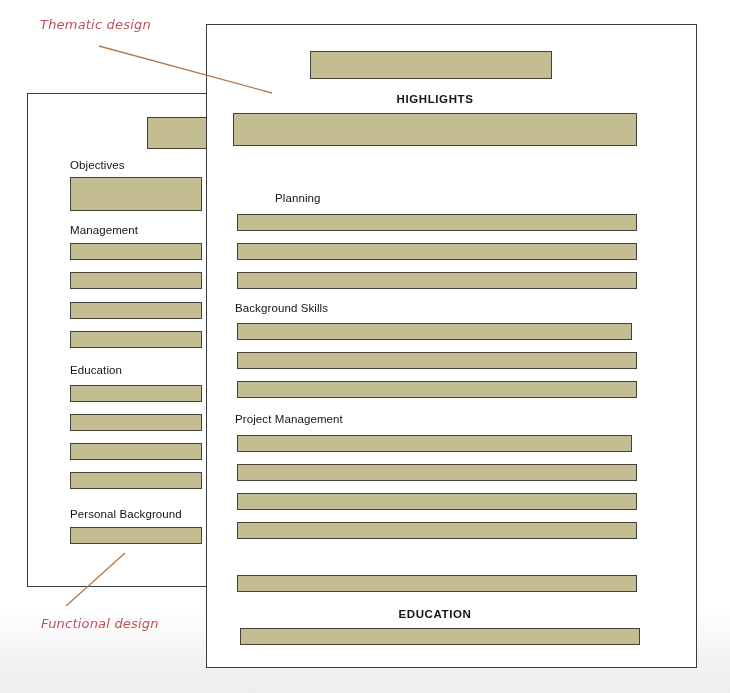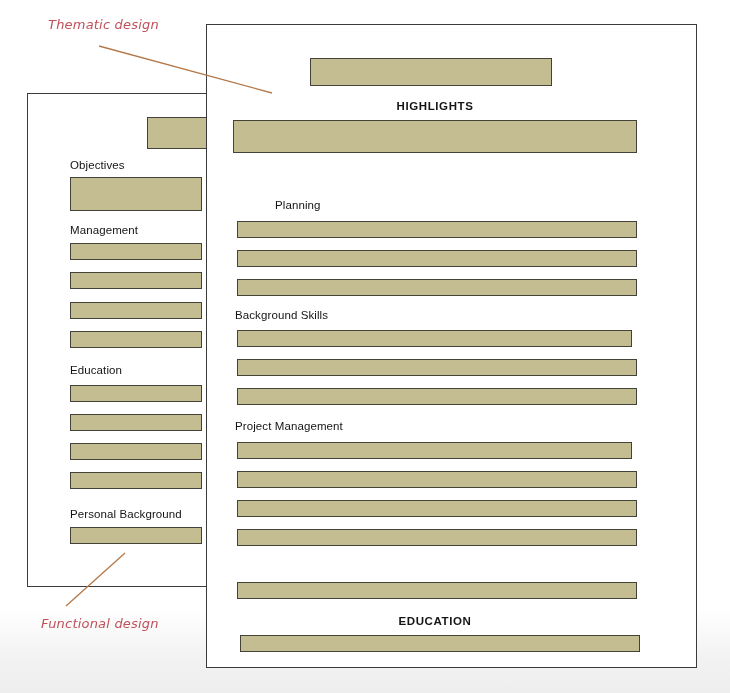--- a/index.html
+++ b/index.html
@@ -78,21 +78,21 @@
   .annot {
     position: absolute;
     color: #c0505a;
     font-size: 13px;
     font-style: italic;
     font-family: "DejaVu Sans", sans-serif;
     white-space: nowrap;
     letter-spacing: 0.2px;
     z-index: 6;
   }
-  #annot-thematic { left: 48px;  top: 17px;  }
+  #annot-thematic { left: 40px;  top: 17px;  }
   #annot-functional { left: 41px; top: 616px; }
 
   .leader {
     position: absolute;
     z-index: 5;
     overflow: visible;
   }
 </style>
 </head>
 <body>
@@ -118,21 +118,21 @@
     <div class="bar" style="left:70px;top:414px;width:132px;height:17px;"></div>
     <div class="bar" style="left:70px;top:443px;width:132px;height:17px;"></div>
     <div class="bar" style="left:70px;top:472px;width:132px;height:17px;"></div>
 
     <div class="lbl" style="left:70px;top:508px;">Personal Background</div>
     <div class="bar" style="left:70px;top:527px;width:132px;height:17px;"></div>
   </div>
 
   <div class="page" id="page-thematic"></div>
 
-  <div style="position:absolute;left:0;top:9px;width:730px;height:583px;z-index:3;">
+  <div style="position:absolute;left:0;top:2px;width:730px;height:583px;z-index:3;">
     <div class="bar" style="left:310px;top:49px;width:242px;height:28px;"></div>
 
     <div class="lbl-center" style="left:233px;top:91px;width:404px;">HIGHLIGHTS</div>
     <div class="bar" style="left:233px;top:111px;width:404px;height:33px;"></div>
 
 
     <div class="lbl" style="left:239px;top:190px;margin-left:36px;">Planning</div>
     <div class="bar" style="left:237px;top:212px;width:400px;height:17px;"></div>
     <div class="bar" style="left:237px;top:241px;width:400px;height:17px;"></div>
     <div class="bar" style="left:237px;top:270px;width:400px;height:17px;"></div>

